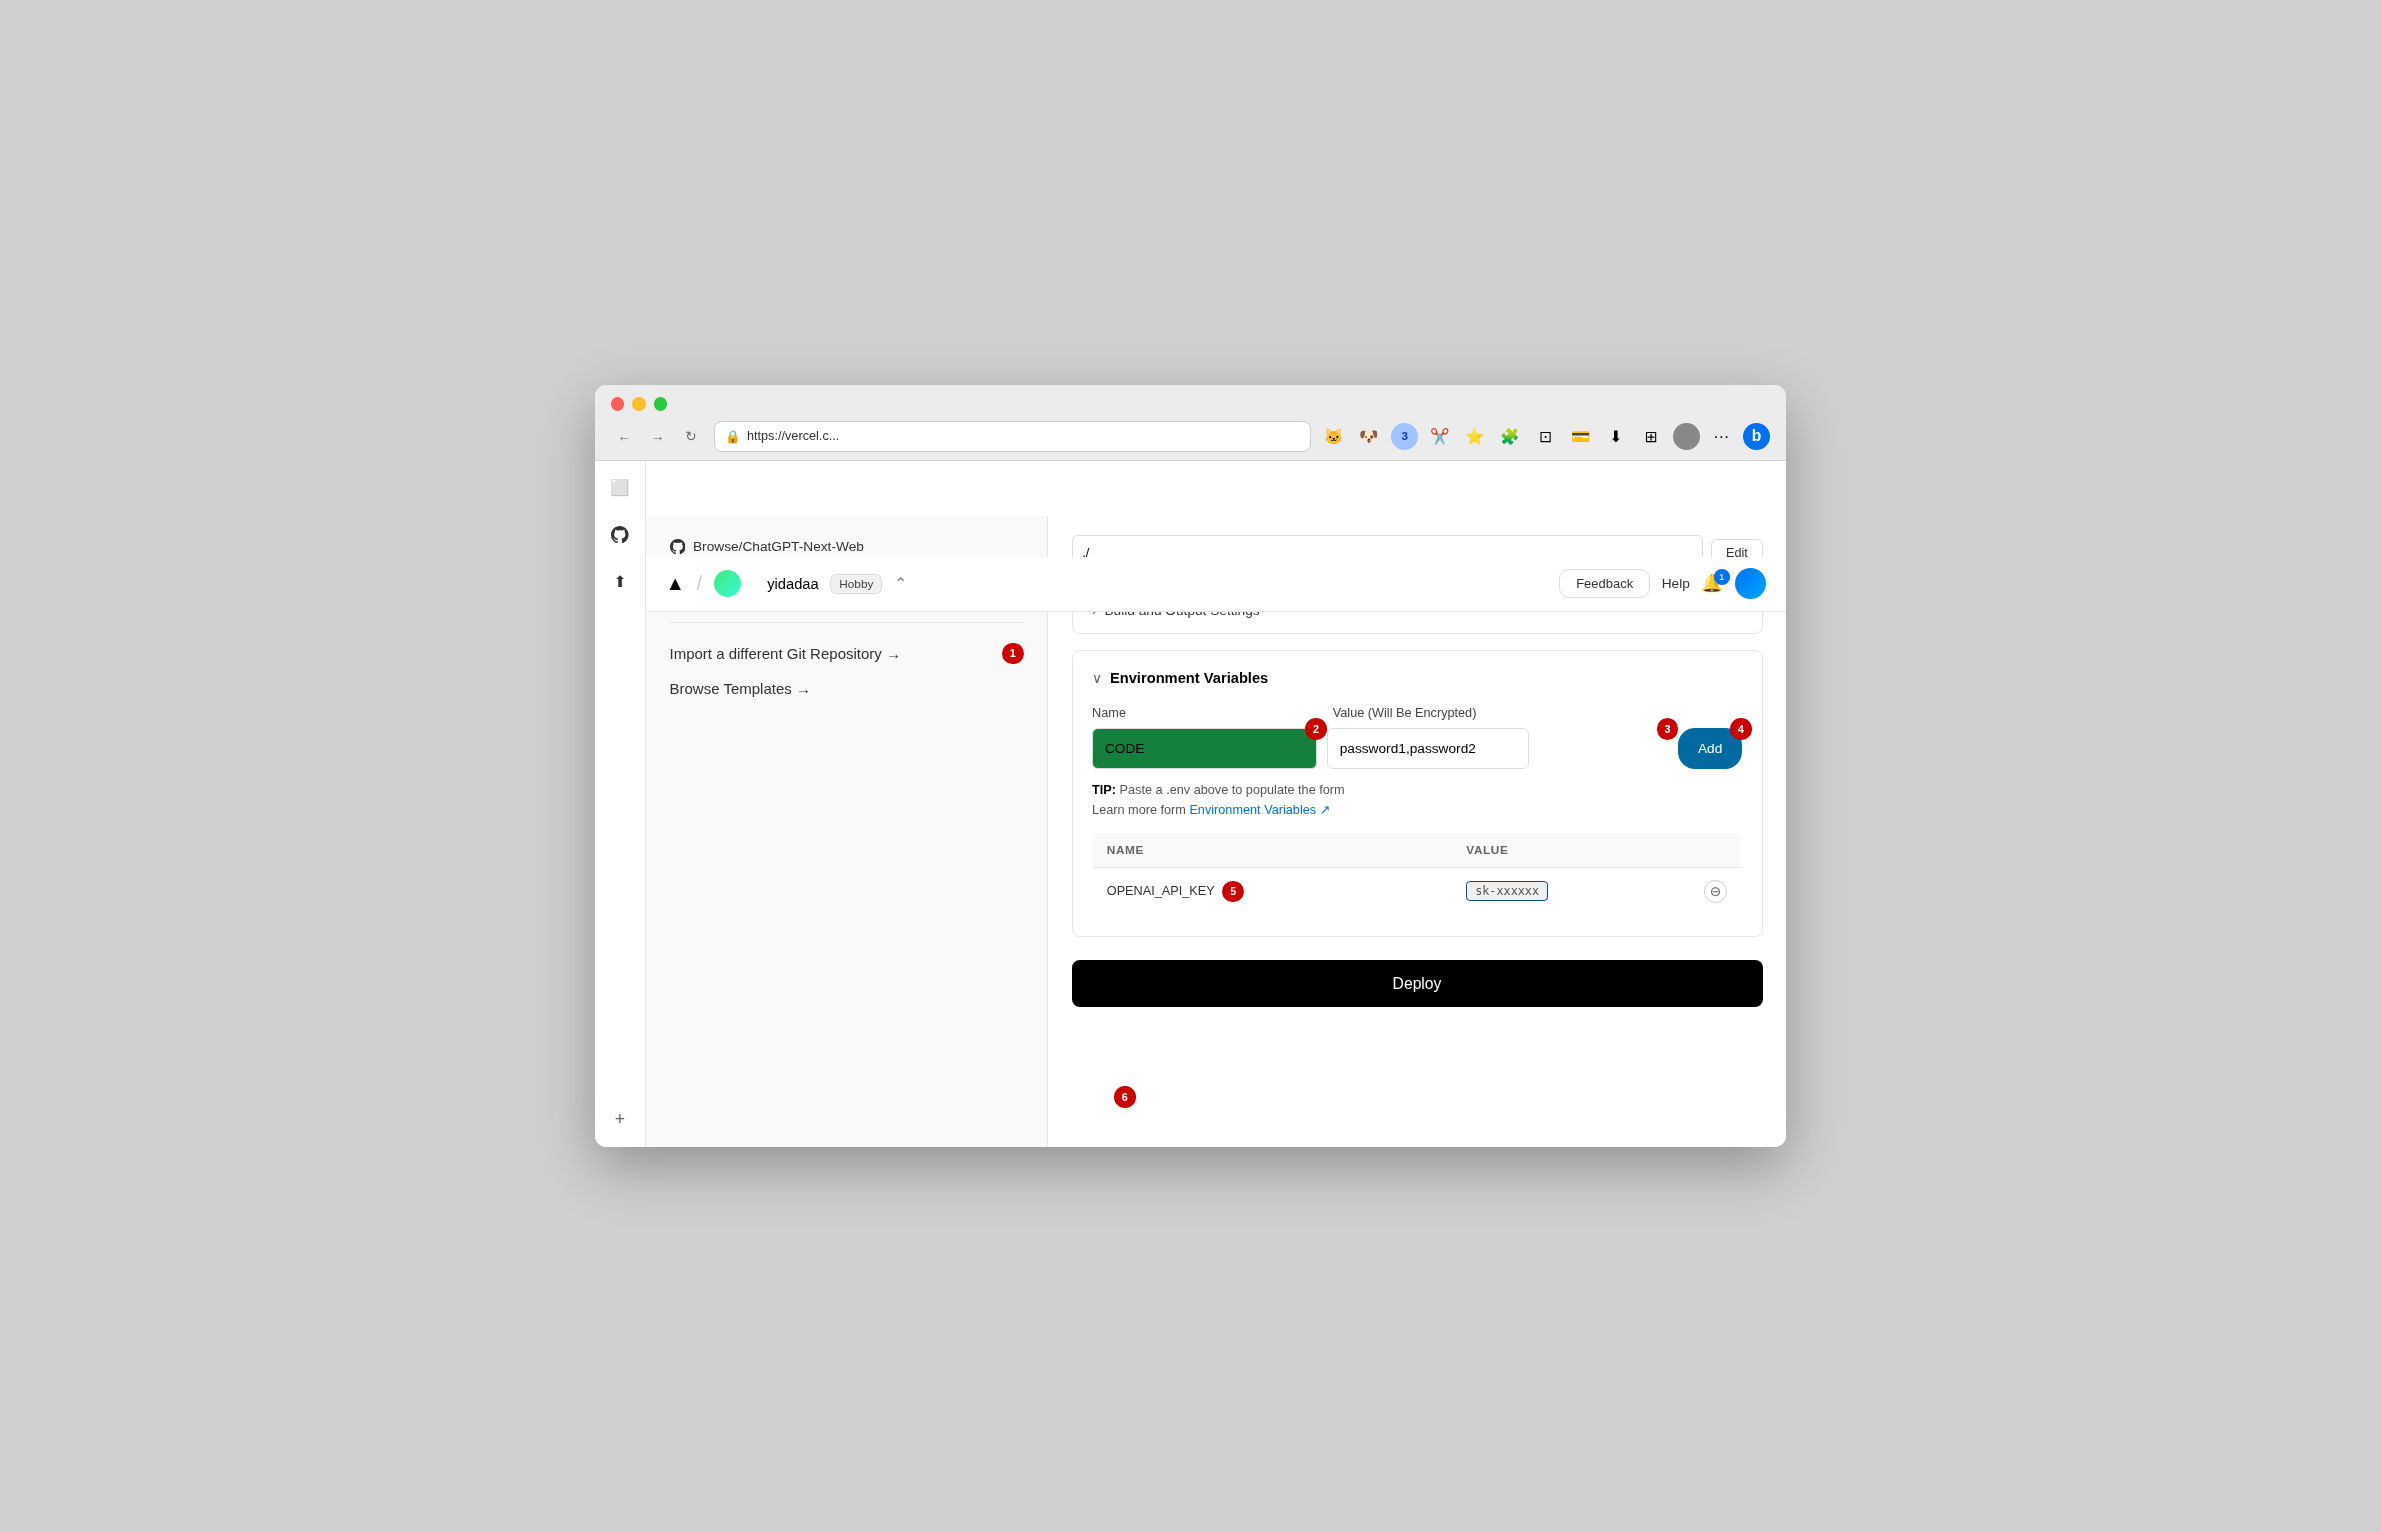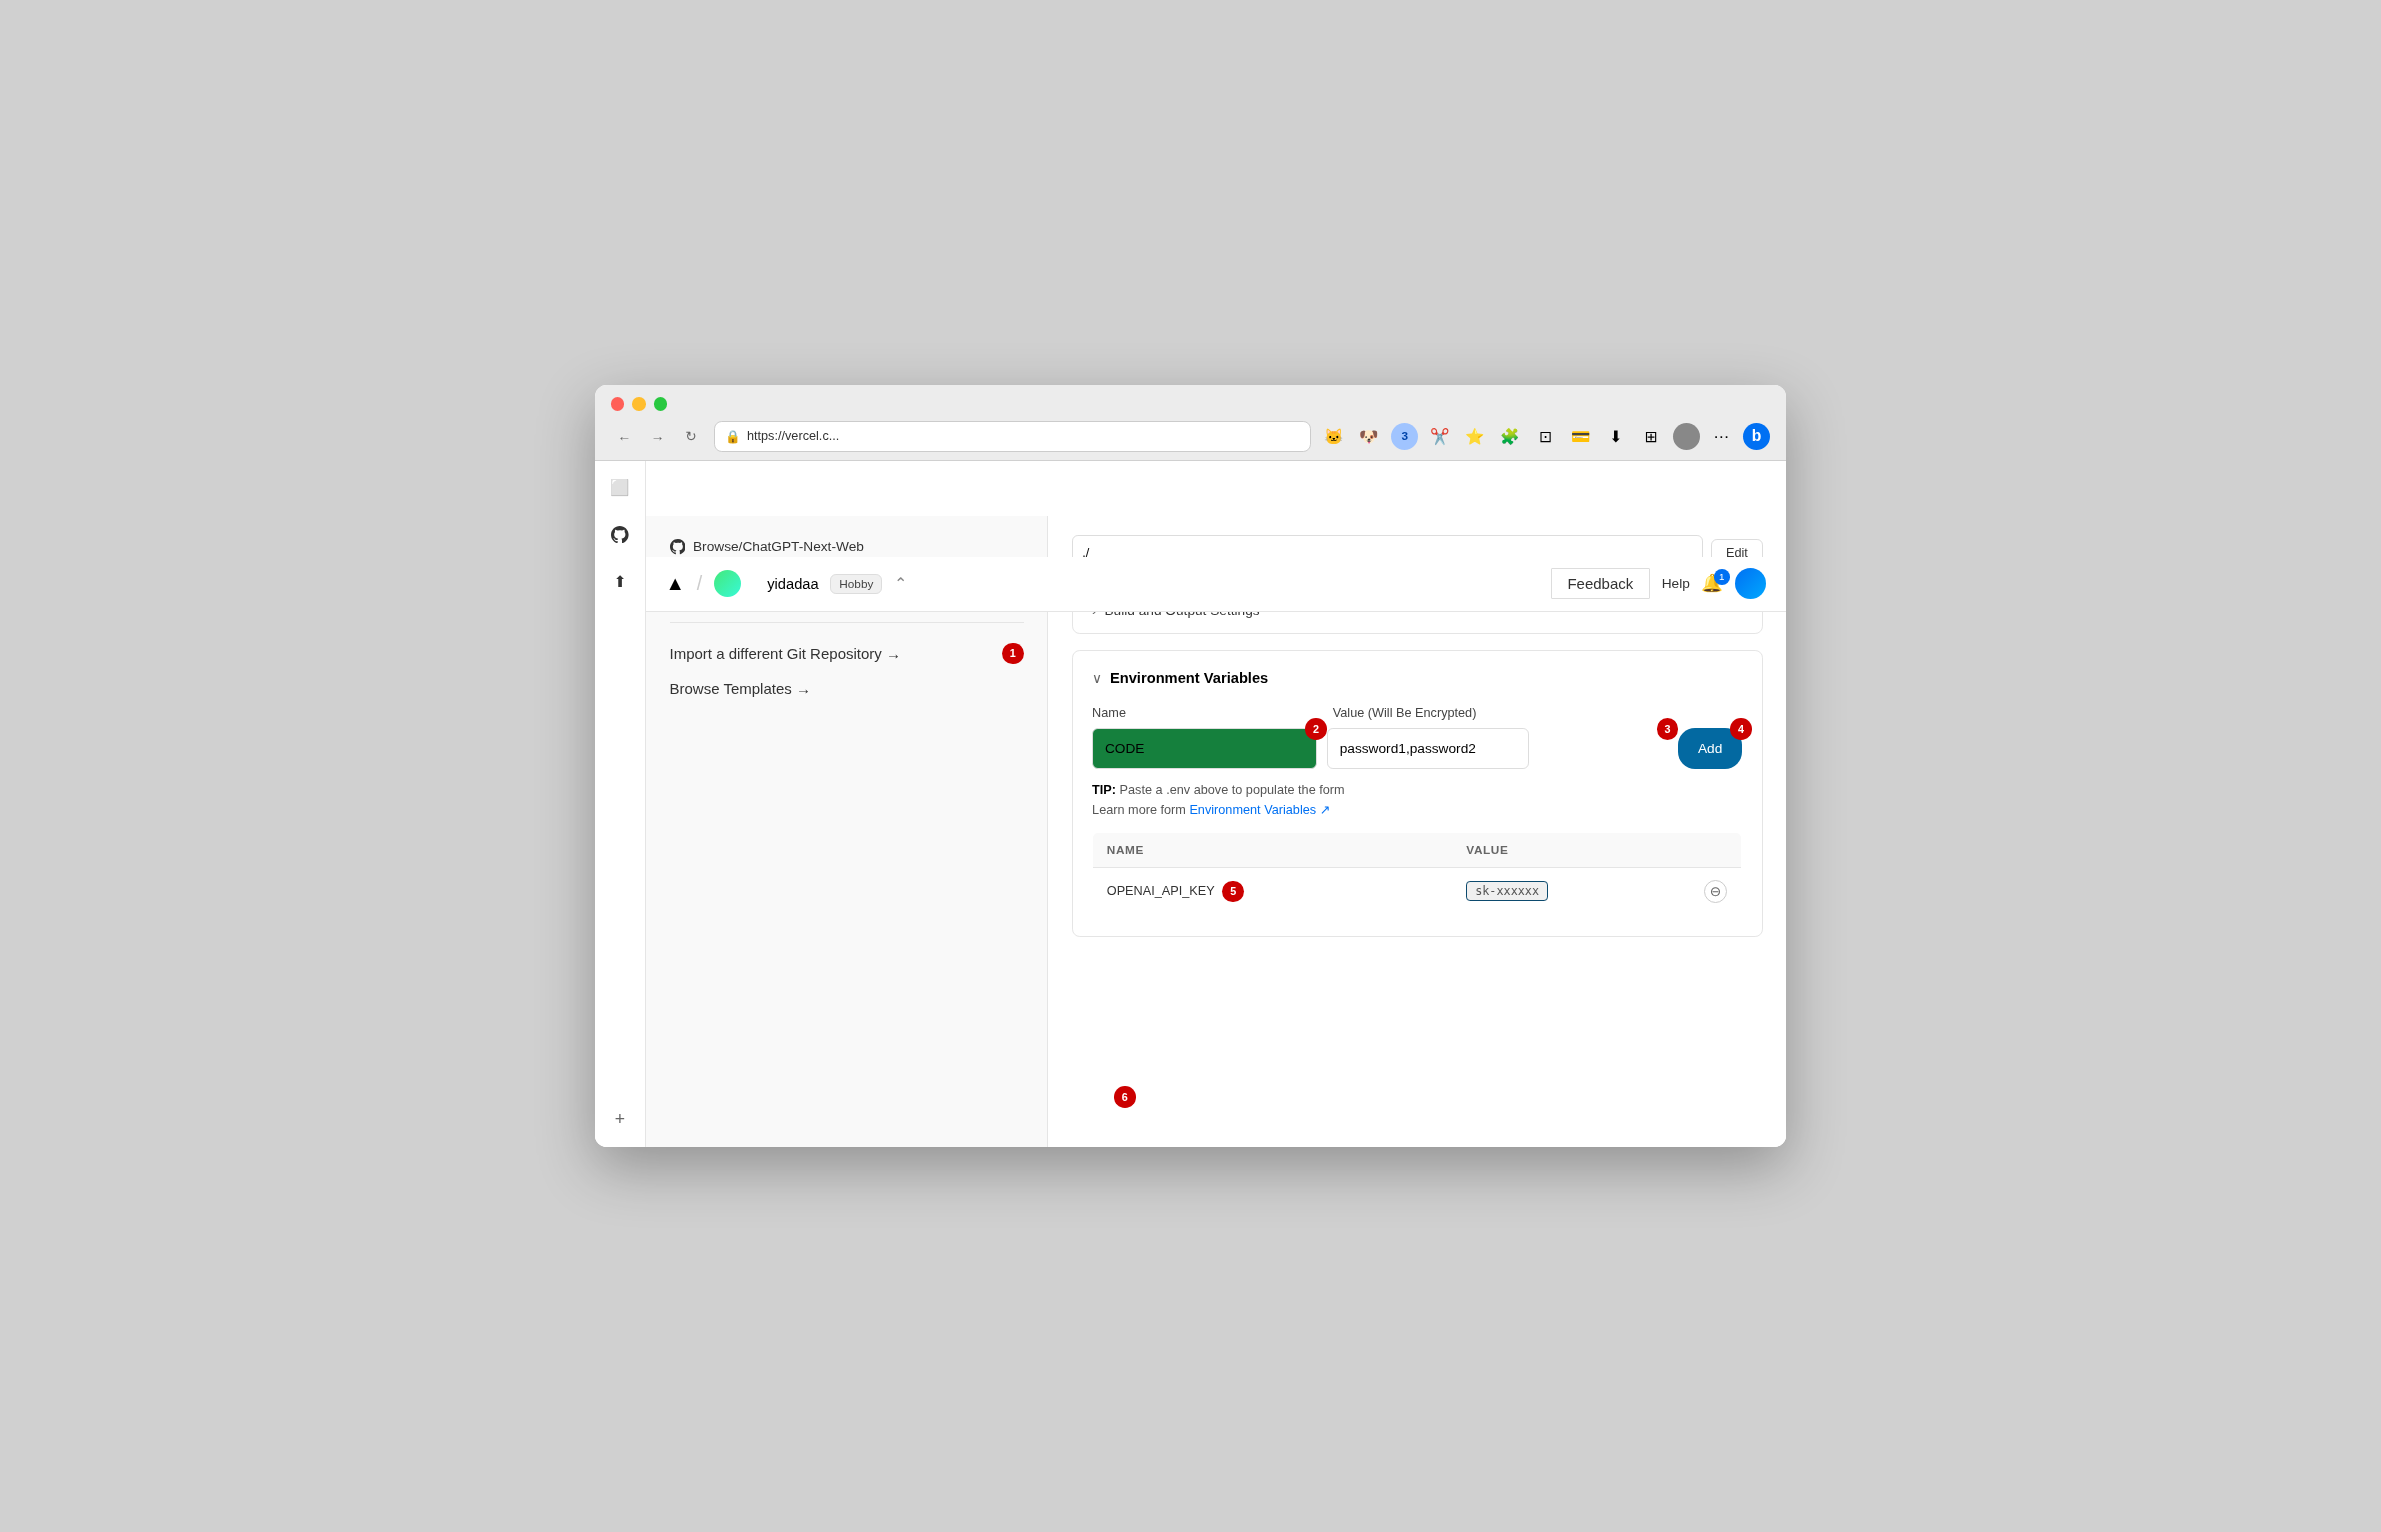--- a/index.html
+++ b/index.html
@@ -189,23 +189,23 @@
     .header-chevron {
       color: #888;
       cursor: pointer;
     }
 
     .header-spacer { flex: 1; }
 
     .header-btn {
       padding: 5.9px 15.7px;
       border: 1px solid #ddd;
-      border-radius: 1px;
-      background: #fff;
-      font-size: 15px;
+      border-radius: 10px;
+      background: #fff;
+      font-size: 13px;
       cursor: pointer;
       color: #333;
     }
 
     .header-help {
       font-size: 13.7px;
       color: #333;
       cursor: pointer;
     }
 
@@ -736,17 +736,18 @@
                 </td>
                 <td>
                   <button class="env-remove-btn">⊖</button>
                 </td>
               </tr>
             </tbody>
           </table>
         </div>
 
         
+        <button class="deploy-btn">Deploy</button>
       </div>
     </div>
   </div>
 </div>
 
 
 </body></html>

